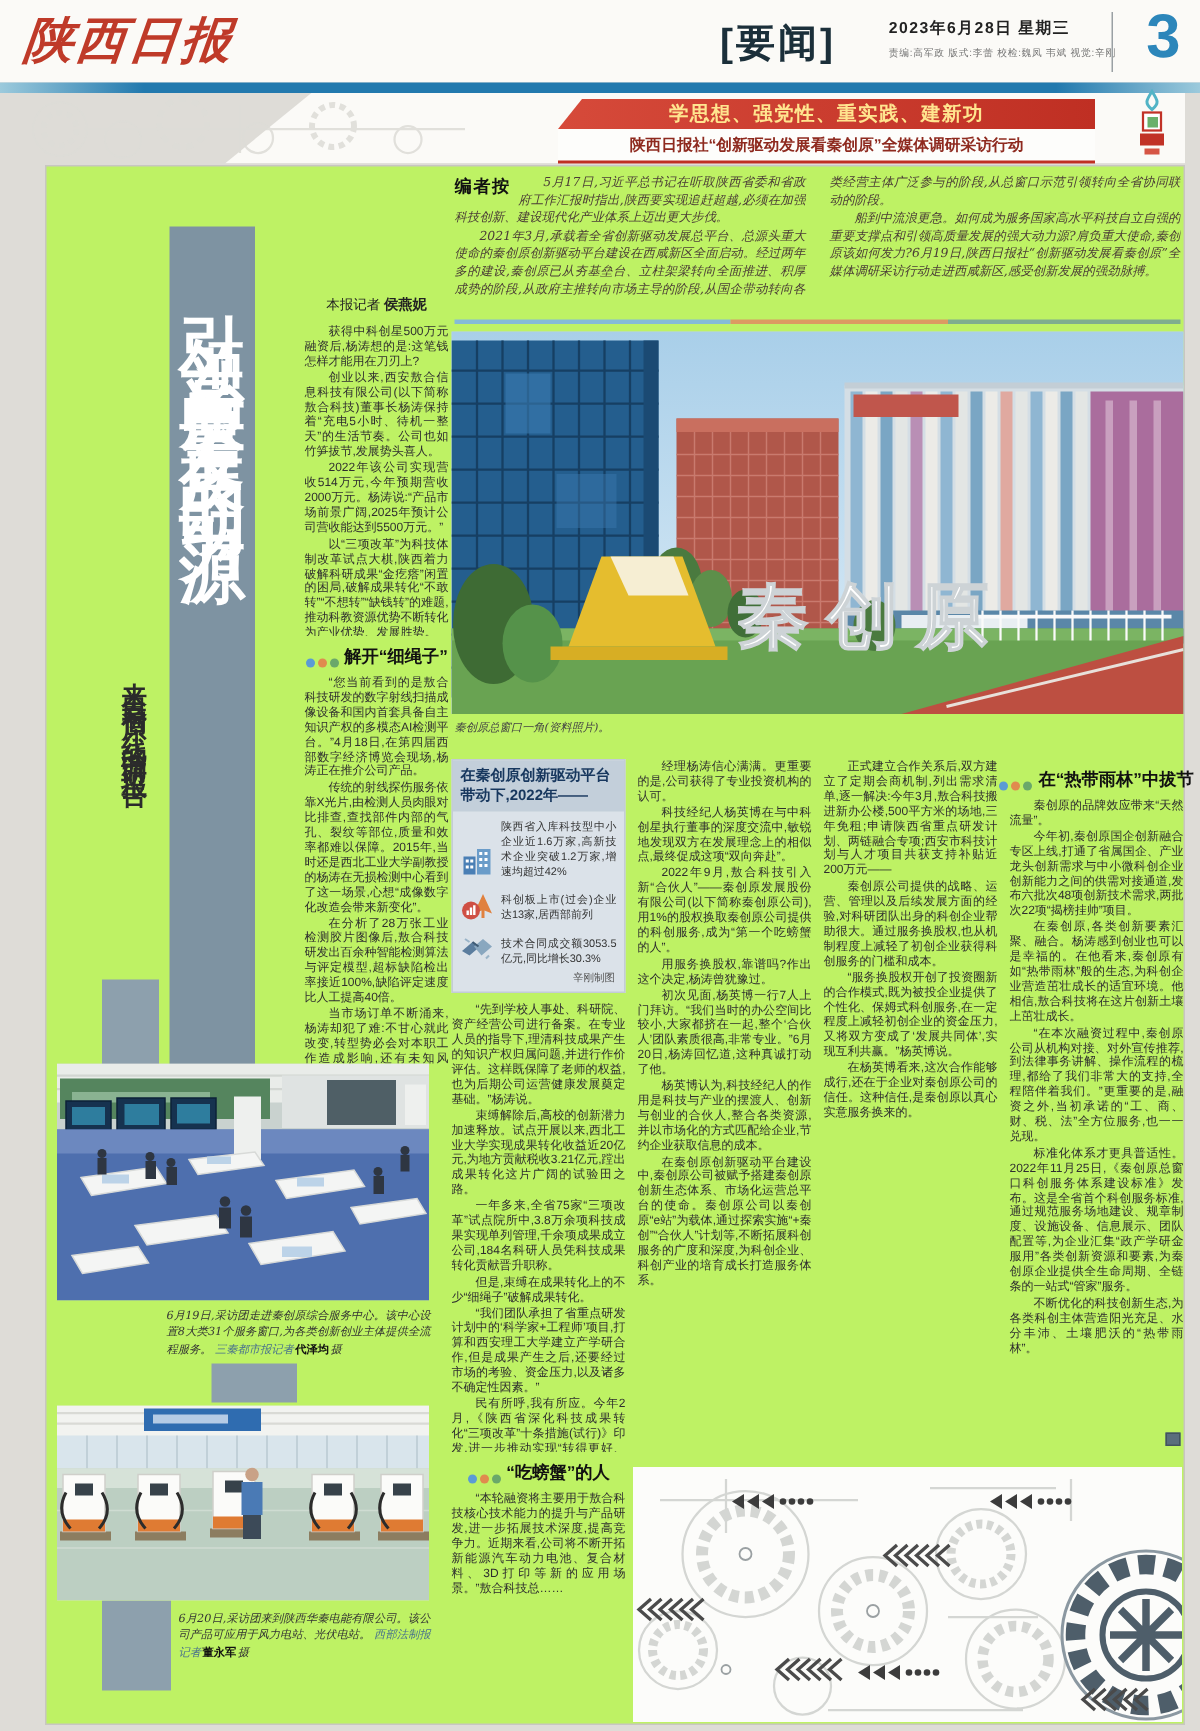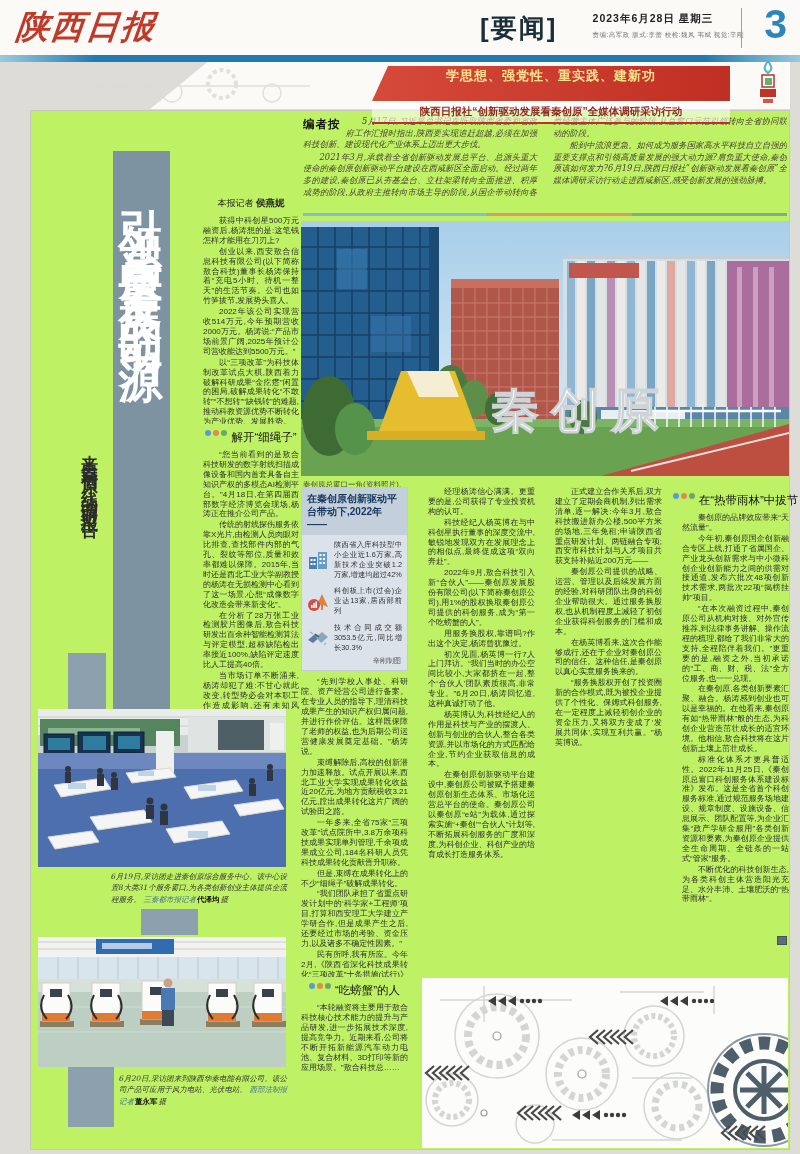--- a/index.html
+++ b/index.html
@@ -14,74 +14,74 @@
 .credits-line{font-size:6.5px;color:#777;margin-top:5px;letter-spacing:.5px}
 .mast-divider{position:absolute;right:58px;top:8px;width:1px;height:40px;background:#9aa0a4}
 .page-num{position:absolute;right:13px;top:1px;font-size:41px;font-weight:bold;color:#2c86ba}
 .blue-rule{position:absolute;top:55px;left:0;width:800px;height:7px;background:linear-gradient(90deg,#9ccadc,#2279ae 12%,#2279ae 88%,#9ccadc)}
 
 .page-body{position:absolute;top:62px;left:0;width:800px;height:1092px;background:#dedcd7}
 .top-wedge{position:absolute;left:150px;top:0;width:640px;height:47px;background:#fbfaf7;clip-path:polygon(0 100%,9% 0,100% 0,100% 100%)}
 .watermark{position:absolute;left:10px;top:0;opacity:.85}
 
 .banner{position:absolute;left:372px;top:4px;width:358px;z-index:3}
-.banner-red{height:35px;background:linear-gradient(90deg,#d64a3a,#bf2f23);clip-path:polygon(16px 0,100% 0,100% 100%,0 100%);color:#ffe58f;font-weight:bold;font-size:13px;text-align:center;line-height:19px;letter-spacing:1px}
+.banner-red{height:20px;background:linear-gradient(90deg,#d64a3a,#bf2f23);clip-path:polygon(16px 0,100% 0,100% 100%,0 100%);color:#ffe58f;font-weight:bold;font-size:13px;text-align:center;line-height:19px;letter-spacing:1px}
 .banner-sub{font-size:10.5px;color:#8e2a1f;font-weight:bold;text-align:center;padding:4px 0 3px;border-bottom:2.5px solid #bf2f23;background:rgba(255,255,255,.55)}
 .lantern{position:absolute;right:22px;top:-3px;z-index:4}
 
 .content-panel{position:absolute;left:30px;top:48px;width:760px;height:1040px;background:#bef264;border:1px solid #c8c6c1}
 
 .editor-note{position:absolute;left:272px;top:5px;width:484px;height:94px;columns:2;column-gap:16px;font-family:"DejaVu Serif",serif;font-style:italic;font-size:8.3px;line-height:1.4;color:#4a3c36;overflow:hidden}
 .editor-note p{text-indent:2em;text-align:justify;margin-bottom:1px}
 .ed-label{float:left;font-style:normal;font-weight:bold;font-size:11.5px;color:#111;margin:0 5px 0 0;letter-spacing:1px}
 .tricolor{position:absolute;left:272px;top:102px;width:484px;height:3px;display:flex}
 .tricolor i{display:block;height:3px}
 .tc1{width:38%;background:#85bbd5}.tc2{width:30%;background:#dc9a62}.tc3{width:32%;background:#7fae8e}
 
 .main-photo{position:absolute;left:270px;top:110px;width:488px;height:255px;background:#bcd4e4}
-.main-caption{position:absolute;left:272px;top:369px;font-size:7.5px;color:#444;font-family:"DejaVu Serif",serif;}
+.main-caption{position:absolute;left:272px;top:369px;font-size:7.5px;color:#444;font-family:"DejaVu Serif",serif;font-style:italic}
 
 .headline-bar{position:absolute;left:82px;top:40px;width:57px;height:608px;background:#7e93a2;text-align:center}
 .headline-text{writing-mode:vertical-rl;font-size:44px;font-weight:bold;color:#fff;letter-spacing:15px;line-height:57px;margin-top:24px;font-family:"Liberation Sans",sans-serif}
 .kicker{position:absolute;left:47px;top:330px;writing-mode:vertical-rl;font-size:17px;font-weight:bold;color:#2b2b2b;letter-spacing:6px}
 .slab{position:absolute;background:#8da0ad}
 .slab1{left:37px;top:542px;width:38px;height:60px}
 .slab2{left:110px;top:798px;width:57px;height:26px}
 .slab3{left:37px;top:956px;width:46px;height:60px}
 
 .bodytext p{text-indent:2em;font-size:8px;line-height:1.24;text-align:justify;color:#2e2e2e;margin:0 0 1px}
 .col1{position:absolute;left:172px;top:86px;width:96px}
 .byline{font-size:9px;text-align:center;margin-bottom:6px;color:#222}
 .byline b{font-size:9.5px}
 .clip{overflow:hidden}
 .c1a{height:208px}.c1b{height:262px}
-.section-head{display:flex;align-items:flex-start;justify-content:center;gap:4px;margin:6px 0 5px;font-size:11.5px;font-weight:normal;color:#111;white-space:nowrap}
+.section-head{display:flex;align-items:flex-end;justify-content:center;gap:4px;margin:6px 0 5px;font-size:11.5px;font-weight:bold;color:#111;white-space:nowrap}
 .dots{display:inline-flex;gap:2px;align-items:center}
 .dots i{width:6px;height:6px;border-radius:50%;display:inline-block}
 .d1{background:#5b9bd5}.d2{background:#e08b4e}.d3{background:#6aa86a}
 
 .photo1{position:absolute;left:7px;top:598px;width:248px;height:158px}
 .photo2{position:absolute;left:7px;top:826px;width:248px;height:130px}
 .capt{font-size:7.5px;line-height:1.5;color:#333;font-family:"DejaVu Serif",serif;font-style:italic;text-align:justify}
 .caption1{position:absolute;left:80px;top:760px;width:176px}
 .caption2{position:absolute;left:88px;top:962px;width:168px}
 .cap-org{color:#49718d}
 .cap-name{font-style:normal;color:#111;margin:0 1px}
 
-.cols{position:absolute;left:270px;top:376px;width:488px;height:643px;display:flex;gap:20px;z-index:1}
+.cols{position:absolute;left:270px;top:395px;width:488px;height:643px;display:flex;gap:8px;z-index:1}
 .col{flex:1;min-width:0}
 .cAa{height:300px}.cAb{height:124px}
 .hB{height:600px}.hC{height:570px}
 .colD{position:relative;height:460px}
 .hD{height:432px}
 .end-mark{position:absolute;right:2px;bottom:2px;width:10px;height:9px;background:#5a6e7c;border:1px solid #43545f}
 
 .infographic{background:#dbe2e9;border:1px solid #c3ccd6;margin-bottom:6px}
 .info-head{background:#c3cfda;padding:4px 5px;font-size:10px;font-weight:bold;color:#17375e;line-height:1.3}
-.info-item{display:flex;gap:5px;padding:5px 5px 2px;align-items:center}
+.info-item{display:flex;gap:5px;padding:5px 5px 2px;align-items:flex-end}
 .info-icon{flex:none}
 .info-text{font-size:7.3px;line-height:1.35;color:#333;text-align:justify}
 .info-credit{text-align:right;font-size:7px;color:#555;padding:2px 6px 4px}
 
 .gears{position:absolute;right:1px;bottom:1px;z-index:5;background:#fcfcfa}
 </style>
 </head>
 <body>
 
 <div class="stage">
@@ -448,39 +448,39 @@
             <p>用服务换股权,靠谱吗?作出这个决定,杨涛曾犹豫过。</p>
             <p>初次见面,杨英博一行7人上门拜访。“我们当时的办公空间比较小,大家都挤在一起,整个‘合伙人’团队素质很高,非常专业。”6月20日,杨涛回忆道,这种真诚打动了他。</p>
             <p>杨英博认为,科技经纪人的作用是科技与产业的摆渡人、创新与创业的合伙人,整合各类资源,并以市场化的方式匹配给企业,节约企业获取信息的成本。</p>
             <p>在秦创原创新驱动平台建设中,秦创原公司被赋予搭建秦创原创新生态体系、市场化运营总平台的使命。秦创原公司以秦创原“e站”为载体,通过探索实施“+秦创”“合伙人”计划等,不断拓展科创服务的广度和深度,为科创企业、科创产业的培育成长打造服务体系。</p>
           </div>
 
         <div class="col bodytext clip hC">
 
         <p>正式建立合作关系后,双方建立了定期会商机制,列出需求清单,逐一解决:今年3月,敖合科技搬进新办公楼,500平方米的场地,三年免租;申请陕西省重点研发计划、两链融合专项;西安市科技计划与人才项目共获支持补贴近200万元——</p>
             <p>秦创原公司提供的战略、运营、管理以及后续发展方面的经验,对科研团队出身的科创企业帮助很大。通过服务换股权,也从机制程度上减轻了初创企业获得科创服务的门槛和成本。</p>
+            <p>“服务换股权开创了投资圈新的合作模式,既为被投企业提供了个性化、保姆式科创服务,在一定程度上减轻初创企业的资金压力,又将双方变成了‘发展共同体’,实现互利共赢。”杨英博说。</p>
             <p>在杨英博看来,这次合作能够成行,还在于企业对秦创原公司的信任。这种信任,是秦创原以真心实意服务换来的。</p>
-            <p>“服务换股权开创了投资圈新的合作模式,既为被投企业提供了个性化、保姆式科创服务,在一定程度上减轻初创企业的资金压力,又将双方变成了‘发展共同体’,实现互利共赢。”杨英博说。</p>
           </div>
 
         <div class="col colD">
           <div class="section-head">
             <span class="dots">
                 <i class="d1"></i>
                 <i class="d2"></i>
                 <i class="d3"></i>
               </span>
             <span>在“热带雨林”中拔节</span>
           </div>
           <div class="bodytext clip hD">
 
           <p>秦创原的品牌效应带来“天然流量”。</p>
               <p>今年初,秦创原国企创新融合专区上线,打通了省属国企、产业龙头创新需求与中小微科创企业创新能力之间的供需对接通道,发布六批次48项创新技术需求,两批次22项“揭榜挂帅”项目。</p>
+              <p>在秦创原,各类创新要素汇聚、融合。杨涛感到创业也可以是幸福的。在他看来,秦创原有如“热带雨林”般的生态,为科创企业营造茁壮成长的适宜环境。他相信,敖合科技将在这片创新土壤上茁壮成长。</p>
               <p>“在本次融资过程中,秦创原公司从机构对接、对外宣传推荐,到法律事务讲解、操作流程的梳理,都给了我们非常大的支持,全程陪伴着我们。”更重要的是,融资之外,当初承诺的“工、商、财、税、法”全方位服务,也一一兑现。</p>
-              <p>在秦创原,各类创新要素汇聚、融合。杨涛感到创业也可以是幸福的。在他看来,秦创原有如“热带雨林”般的生态,为科创企业营造茁壮成长的适宜环境。他相信,敖合科技将在这片创新土壤上茁壮成长。</p>
               <p>标准化体系才更具普适性。2022年11月25日,《秦创原总窗口科创服务体系建设标准》发布。这是全省首个科创服务标准,通过规范服务场地建设、规章制度、设施设备、信息展示、团队配置等,为企业汇集“政产学研金服用”各类创新资源和要素,为秦创原企业提供全生命周期、全链条的一站式“管家”服务。</p>
               <p>不断优化的科技创新生态,为各类科创主体营造阳光充足、水分丰沛、土壤肥沃的“热带雨林”。</p>
             </div>
           <span class="end-mark"></span>
         </div>
       </div>
 
       <svg class="gears" width="366" height="170" viewBox="0 0 366 170">
         <rect width="366" height="170" fill="#fcfcfa"></rect>
         <g fill="none" stroke="#d4d6d3" stroke-width="1.5">

